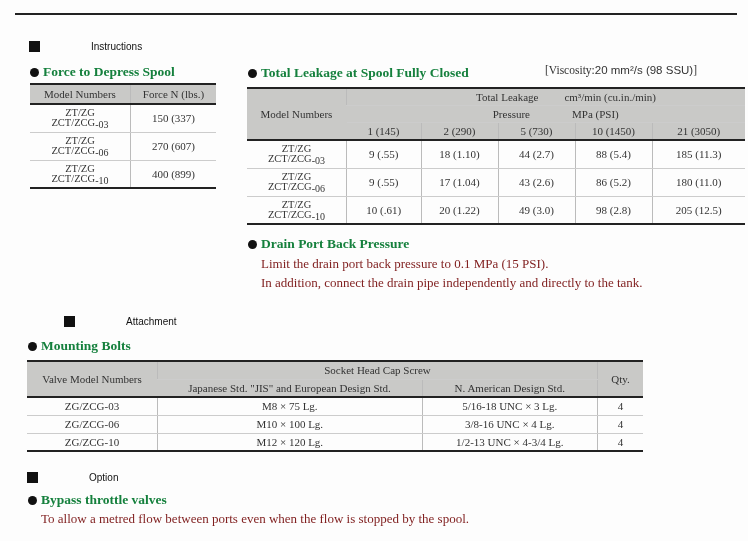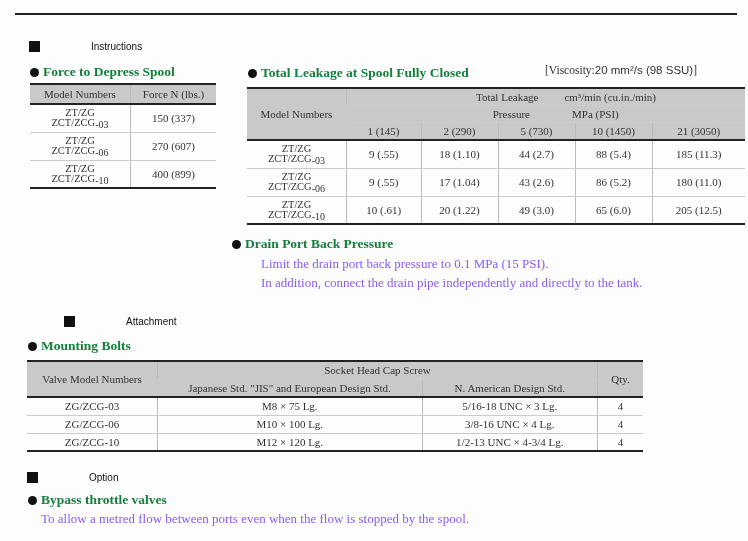--- a/index.html
+++ b/index.html
@@ -4,21 +4,21 @@
 <style>
   html, body { margin:0; padding:0; }
   body { width:748px; height:541px; background:#fdfdfd; position:relative; overflow:hidden;
          font-family:"Liberation Serif", serif; color:#222; }
   .abs { position:absolute; }
   .topline { left:15px; top:13px; width:722px; height:2px; background:#222; }
   .sec { font-family:"Liberation Sans", sans-serif; font-size:10px; color:#111; display:flex; align-items:center; white-space:nowrap;gap:48px; }
   .sq { display:inline-block; width:11px; height:11px; background:#111; margin-right:3px; }
   .sub { font-weight:bold; font-size:13.5px; color:#15803d; display:flex; align-items:center; white-space:nowrap; }
   .dot { display:inline-block; width:9px; height:9px; border-radius:50%; background:#111; margin-right:4px; }
-  .para { font-size:13px; color:#8b5cf6; white-space:nowrap; line-height:19px; }
+  .para { font-size:13px; color:#7f1d1d; white-space:nowrap; line-height:19px; }
   table { border-collapse:collapse; position:absolute; font-size:11px; color:#333; }
   table td, table th { text-align:center; font-weight:normal; padding:0; border-left:1px solid #bbb; border-bottom:1px solid #ccc; }
   table tr > *:first-child { border-left:none; }
   thead th { background:#c9c9c7; color:#333; }
   table { border-top:2px solid #222; border-bottom:2px solid #222; }
   thead tr:last-child th { border-bottom:2px solid #222; }
   thead th.rs { border-bottom:2px solid #222; }
   .model { line-height:10px; font-size:10.5px; }
   .model sup { font-size:10px; vertical-align:top; position:relative; top:2px; }
   .visc { font-size:11.5px; color:#333; white-space:nowrap; }
@@ -113,27 +113,27 @@
       <td>17 (1.04)</td>
       <td>43 (2.6)</td>
       <td>86 (5.2)</td>
       <td>180 (11.0)</td>
     </tr>
     <tr style="height:28px;">
       <td class="model"><span>ZT/ZG</span><br><span>ZCT/ZCG</span><sup>-10</sup></td>
       <td>10 (.61)</td>
       <td>20 (1.22)</td>
       <td>49 (3.0)</td>
-      <td>65 (6.0)</td>
+      <td>98 (2.8)</td>
       <td>205 (12.5)</td>
     </tr>
   </tbody>
 </table>
 
-<div class="abs sub" style="left:232px;top:236px;">
+<div class="abs sub" style="left:248px;top:236px;">
   <span class="dot"></span>
   <span>Drain Port Back Pressure</span>
 </div>
 <div class="abs para" style="left:261px;top:254px;">Limit the drain port back pressure to 0.1 MPa (15 PSI).</div>
 <div class="abs para" style="left:261px;top:273px;">In addition, connect the drain pipe independently and directly to the tank.</div>
 
 <div class="abs sec" style="left:28px;top:316px;padding-left:36px;">
   <span class="sq"></span>
   <span>Attachment</span>
 </div>

